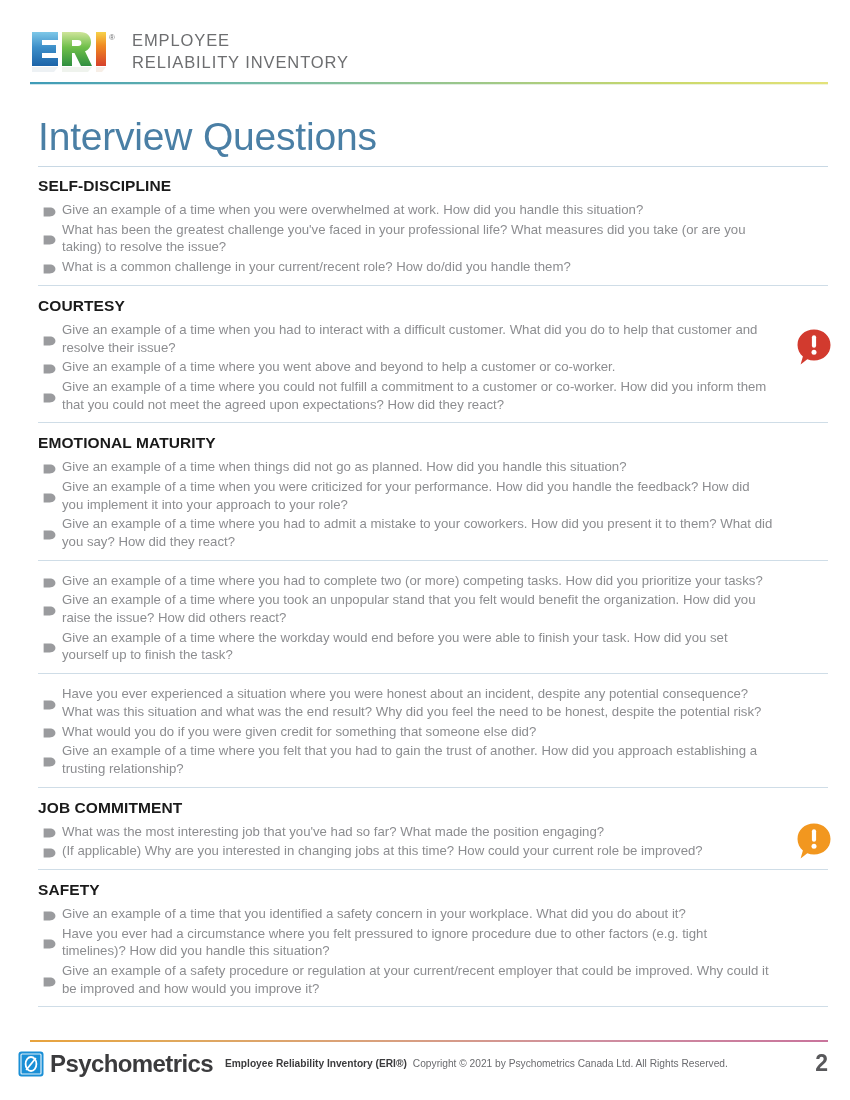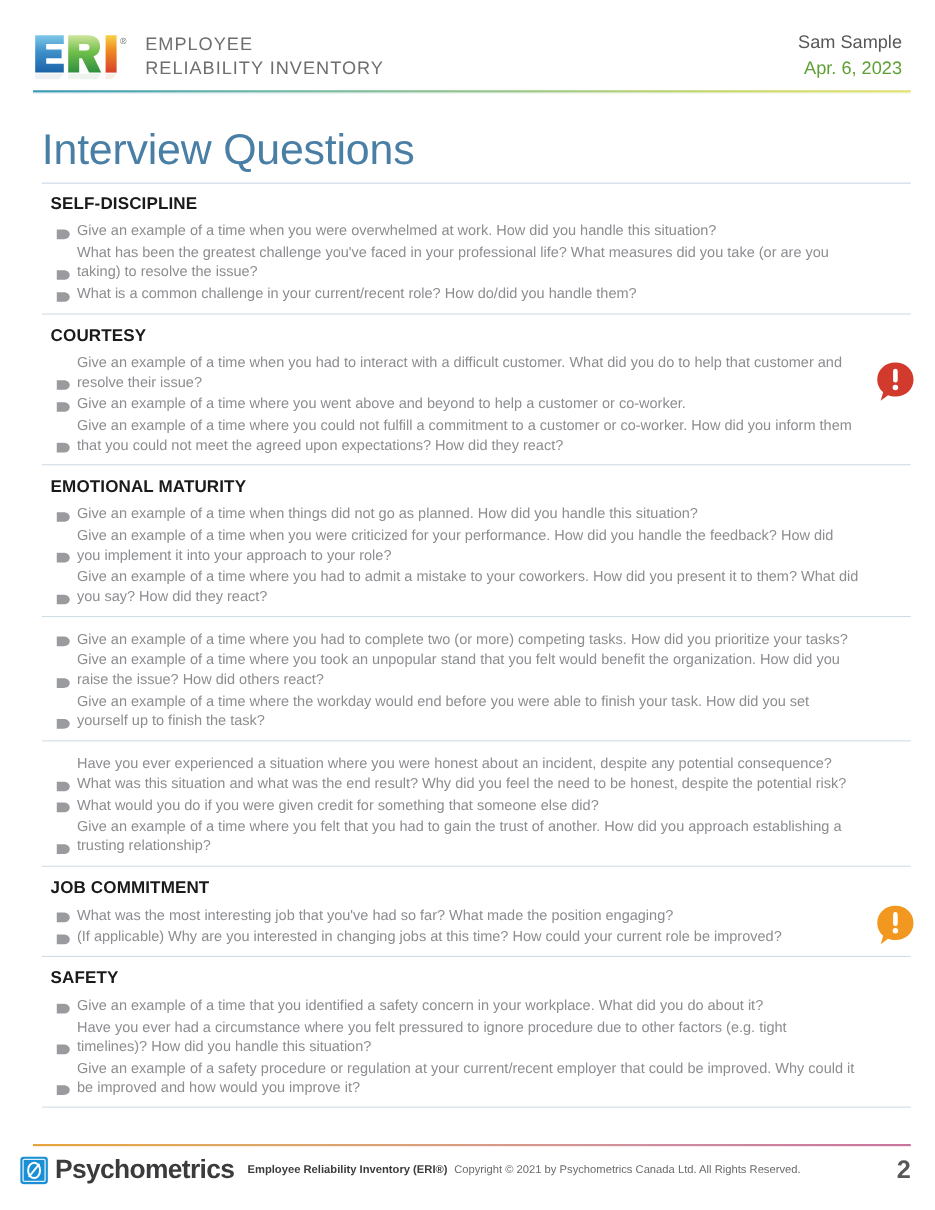--- a/index.html
+++ b/index.html
@@ -108,36 +108,36 @@
     line-height: 1.08;
     margin: 14px 0 8px 0;
   }
 
   .title-rule {
     height: 1px;
     background: #c8d8e4;
     margin: 2px 0 10px 0;
   }
 
-  .section { margin: 0 0 0 8px; }
+  .section { margin: 0 0 0 0; }
 
   .section-head {
     font-family: "Liberation Sans", sans-serif;
     font-weight: bold;
     font-size: 15.5px;
     letter-spacing: 0.1px;
     color: #1a1a1a;
     margin: 0 0 6px 0;
   }
 
   .q-list { margin: 0; padding: 0; list-style: none; }
 
   .q-item {
     display: flex;
-    align-items: flex-end;
+    align-items: center;
     margin: 0 0 2px 0;
   }
 
   .q-bullet {
     flex: 0 0 auto;
     width: 24px;
     padding-top: 5px;
     display: flex;
     justify-content: flex-start;
     padding-left: 5px;
@@ -270,24 +270,20 @@
             <path d="M66 39 h10 l-4 5 h-6 Z" fill="#d6a77a"></path>
           </g>
         </svg>
       </div>
       <div class="brand-words">
         <span class="l1">EMPLOYEE</span>
         <span class="l2">RELIABILITY INVENTORY</span>
       </div>
     </div>
 
-    <div class="header-right">
-      <div class="hr-name">Sam Sample</div>
-      <div class="hr-date">Apr. 6, 2023</div>
-    </div>
 
     <div class="header-rule"></div>
     <div class="header-rule-soft"></div>
   </div>
 
   <div class="content">
     <div class="page-title">Interview Questions</div>
     <div class="title-rule"></div>
     <div id="sections-host">
         <div class="section" style="position: relative;">

